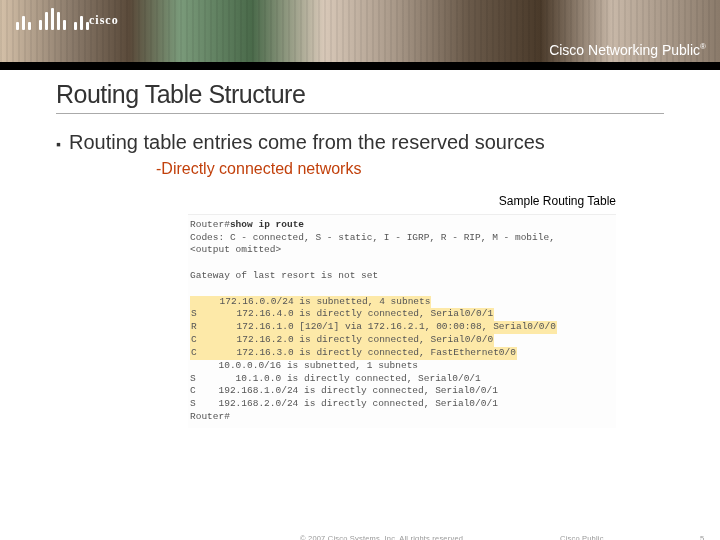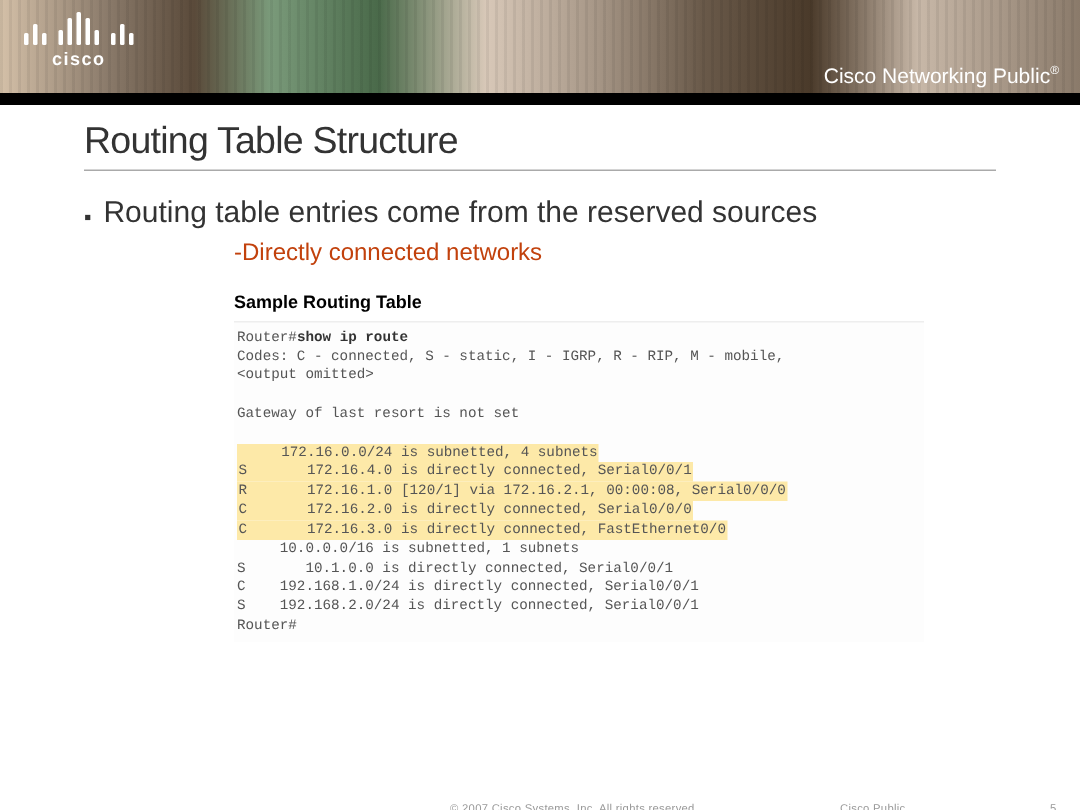--- a/index.html
+++ b/index.html
@@ -28,24 +28,24 @@
     position: absolute;
     top: 0; left: 0; right: 0; bottom: 0;
     background: repeating-linear-gradient(90deg,
       rgba(0,0,0,0.15) 0 2px, transparent 2px 6px);
     opacity: 0.4;
   }
   .cisco-logo {
     position: absolute;
     top: 8px; left: 16px;
     display: flex;
-    flex-direction: column;
     align-items: center;
     color: #fff;
     z-index: 2;
+    font-family: Liberation Serif, serif;
   }
   .cisco-bars {
     display: flex;
     align-items: flex-end;
     gap: 3px;
     height: 22px;
   }
   .cisco-bars span {
     width: 3px;
     background: #fff;
@@ -95,35 +95,36 @@
     font-size: 16px;
     color: #c2410c;
     line-height: 1.3;
   }
 
   .figure-wrap {
     margin: 14px 0 0 100px;
     width: 460px;
   }
   .figure-title {
-    text-align: left;
-    font-weight: bold;
+    text-align: right;
+    font-weight: normal;
     font-size: 12px;
     margin-bottom: 6px;
   }
   .term {
     font-family: "Courier New", monospace;
     font-size: 9.5px;
     line-height: 1.35;
     color: #555;
     background: #fdfdfd;
     border-top: 1px solid #eee;
     padding: 4px 2px;
     white-space: pre;
     filter: blur(0.3px);
+    margin-left: 32px;
   }
   .term .hl {
     background: #fde9a8;
     display: inline-block;
     padding: 0 1px;
   }
   .term .prompt b { color: #333; }
 
   .footer {
     position: absolute;

